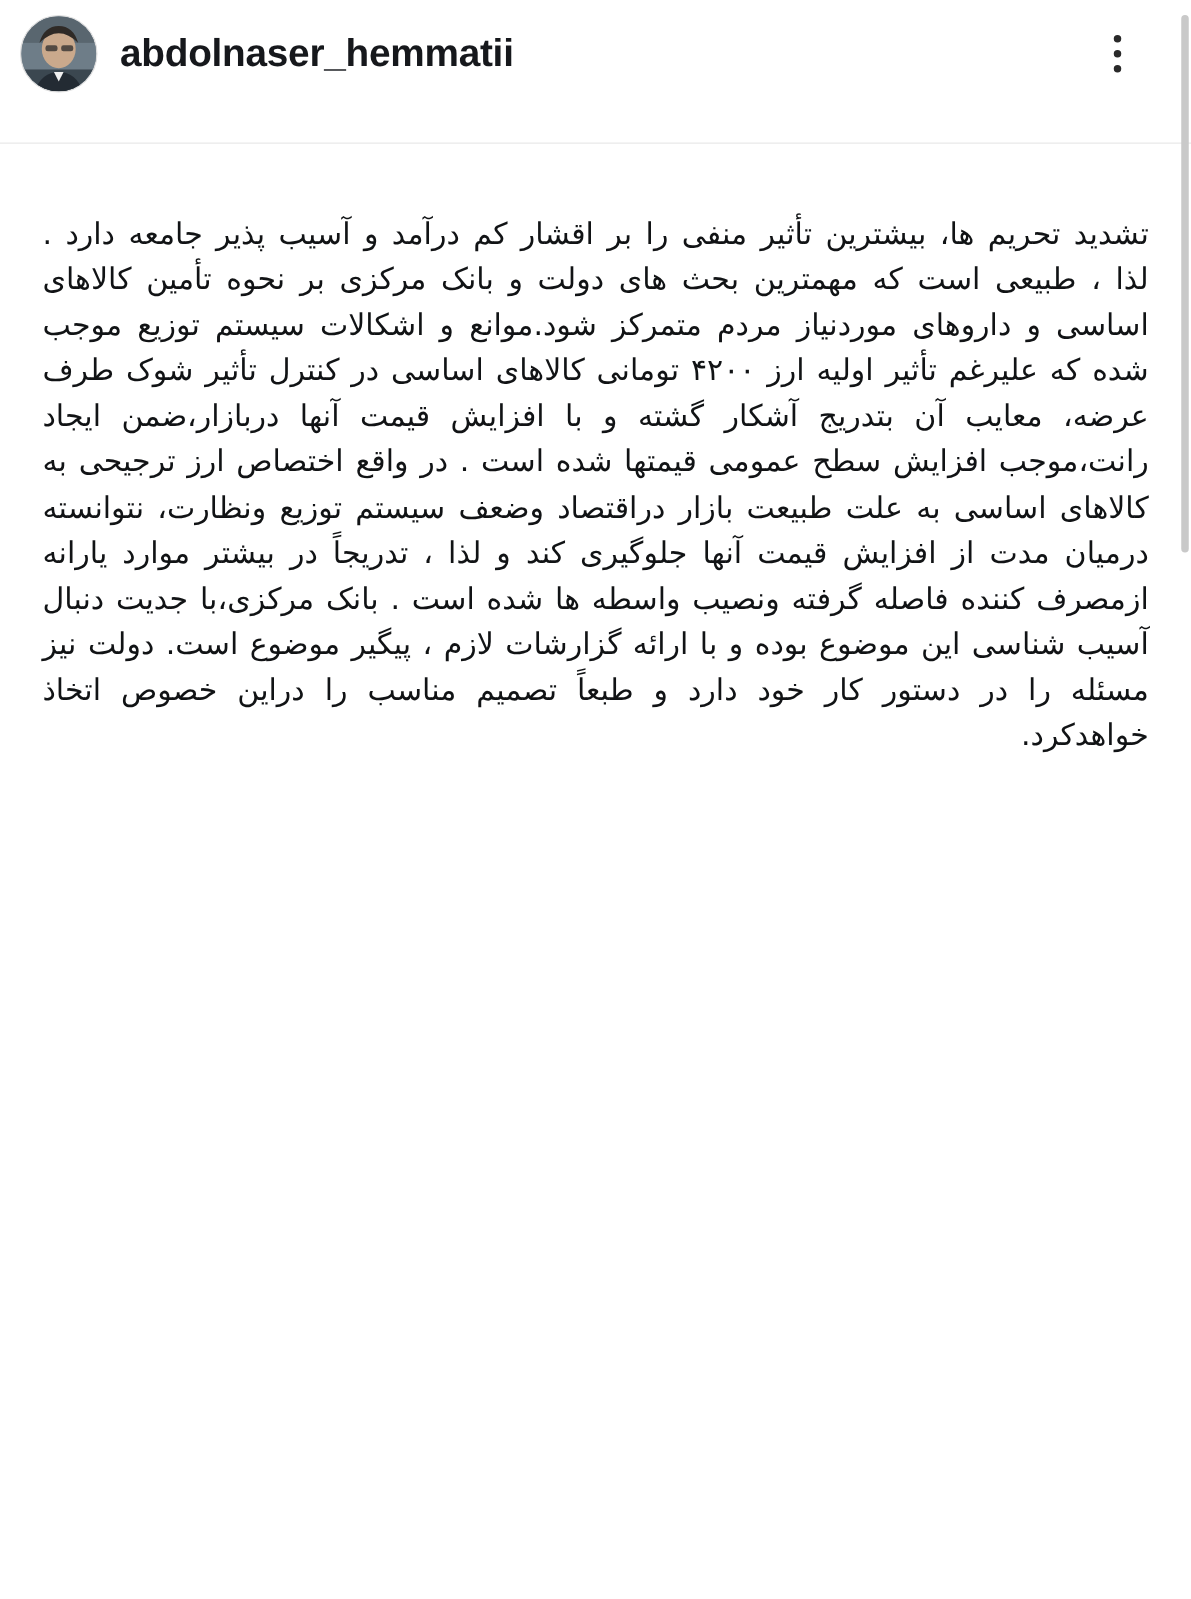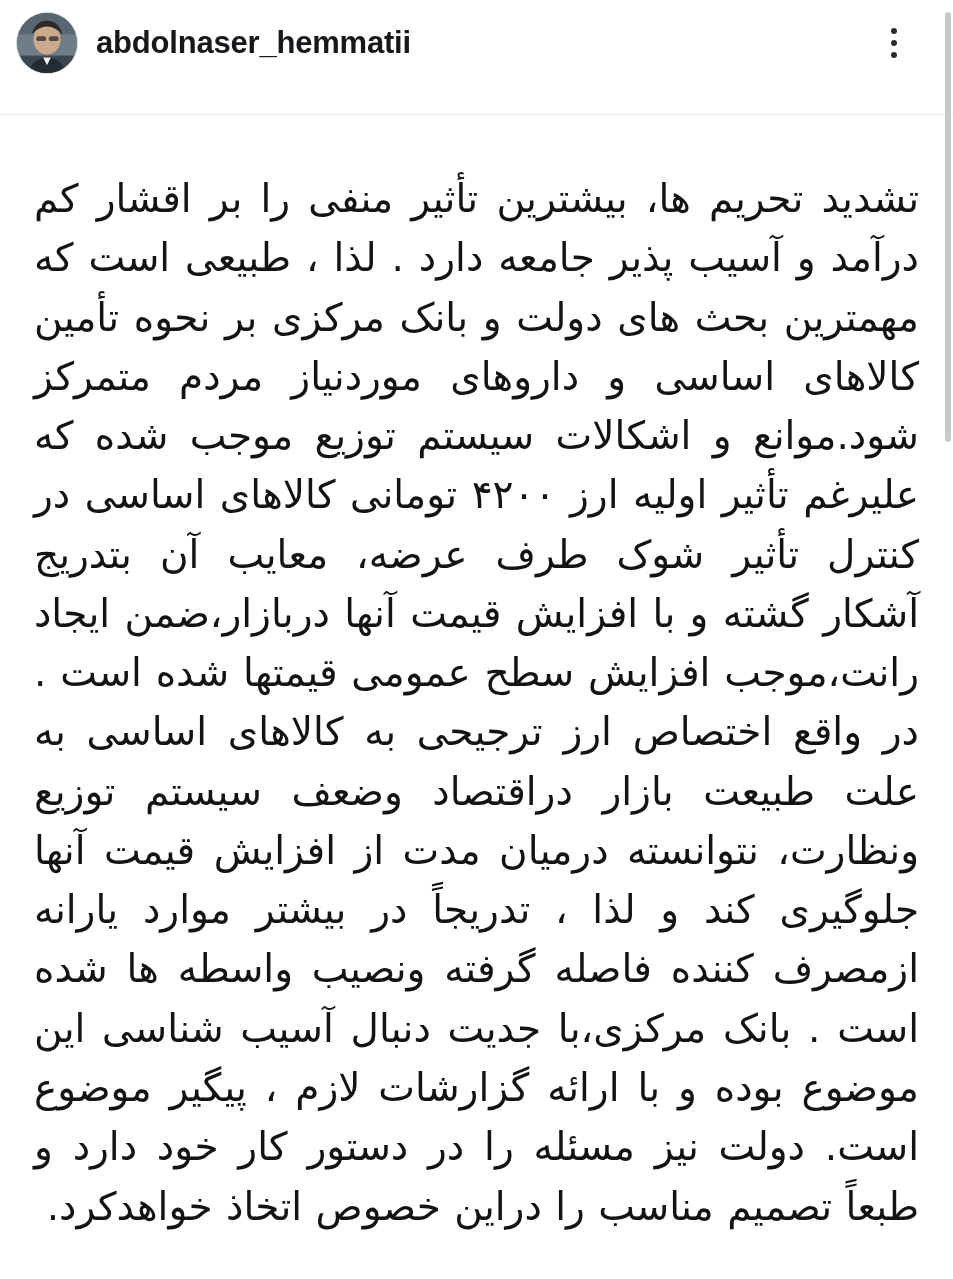--- a/index.html
+++ b/index.html
@@ -95,21 +95,21 @@
     flex: 1 1 auto;
     padding: 26px 34px 10px 34px;
     box-sizing: border-box;
     direction: rtl;
     text-align: right;
     overflow: hidden;
   }
 
   .post-text {
     font-family: "DejaVu Sans", sans-serif;
-    font-size: 39px;
+    font-size: 24px;
     line-height: 1.52;
     color: #111315;
     letter-spacing: 0px;
     word-spacing: 1px;
     text-align: justify;
     text-justify: inter-word;
     margin: 0;
     white-space: pre-wrap;
   }
 

